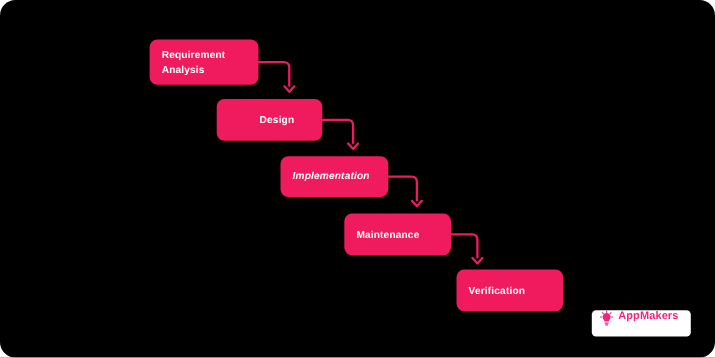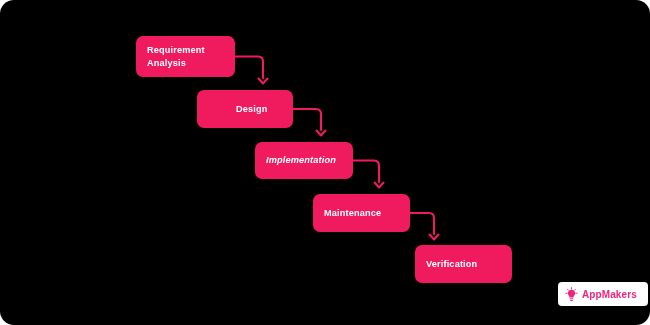--- a/index.html
+++ b/index.html
@@ -51,28 +51,28 @@
   }
   #connector-layer {
     position: absolute;
     left: 0;
     top: 0;
     z-index: 1;
     pointer-events: none;
   }
   #brand-badge {
     position: absolute;
-    left: 558px;
+    left: 538px;
     top: 282px;
     width: 90px;
     height: 24px;
     background: #ffffff;
     border-radius: 4px;
     display: flex;
-    align-items: center;
+    align-items: flex-start;
     z-index: 3;
   }
   #brand-icon {
     width: 15px;
     height: 15px;
     margin-left: 6px;
     flex: 0 0 auto;
   }
   #brand-name {
     color: #f0247e;

